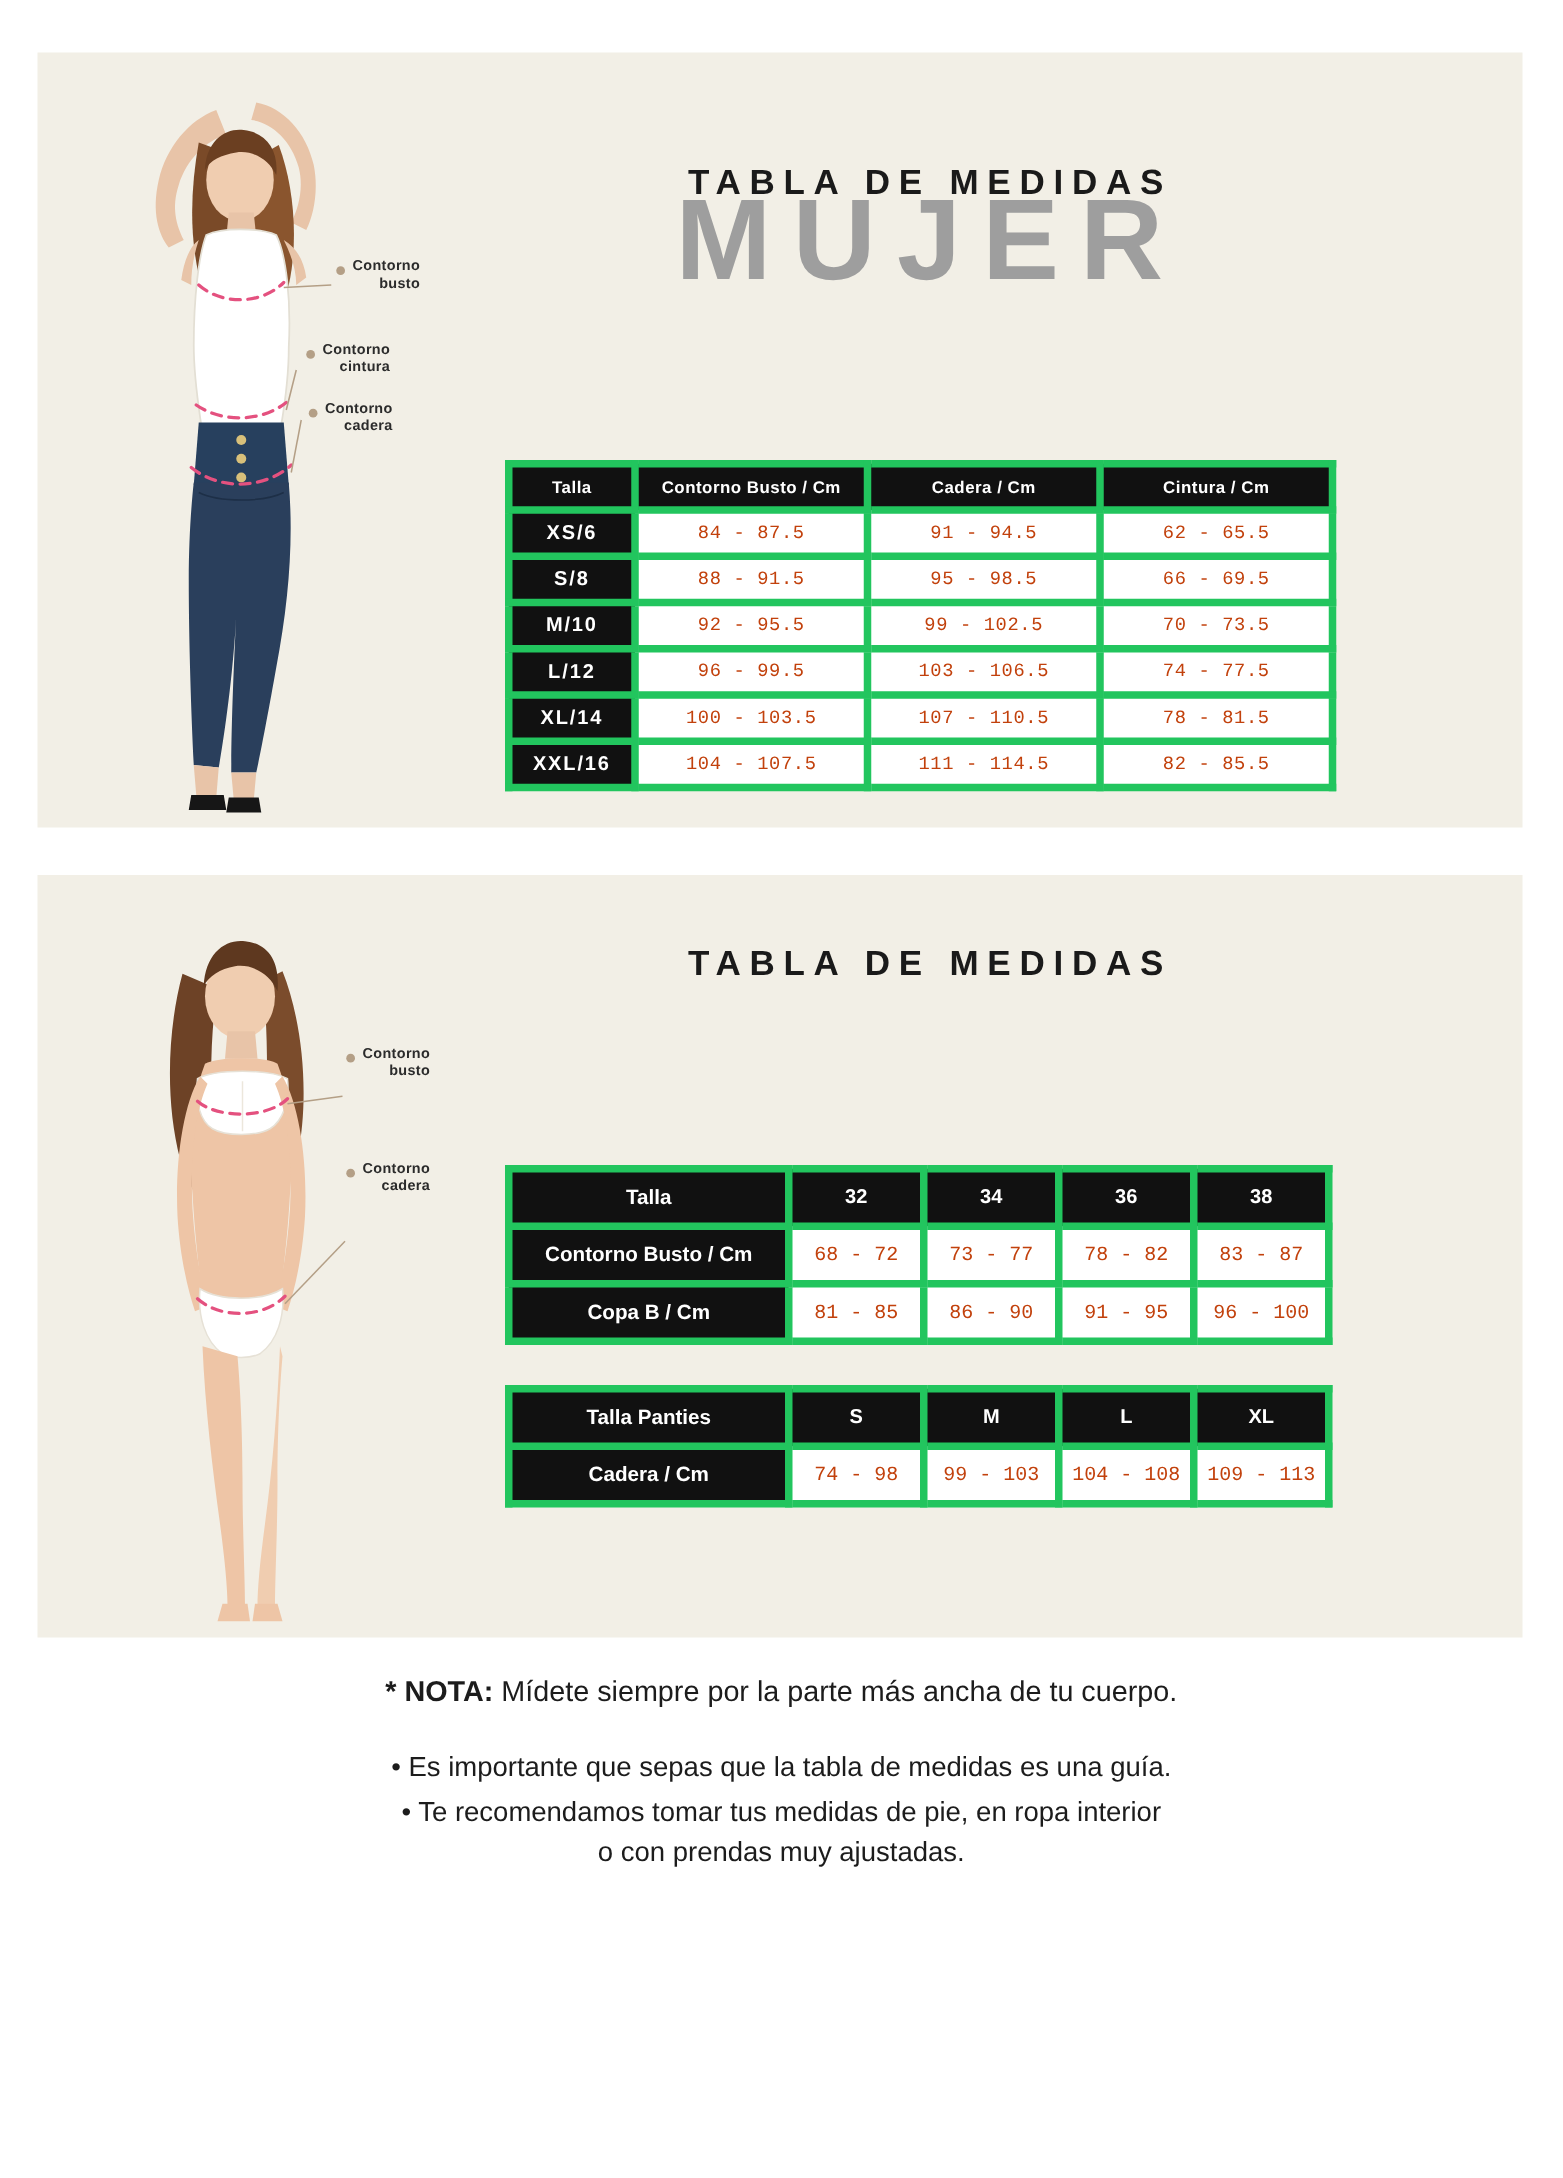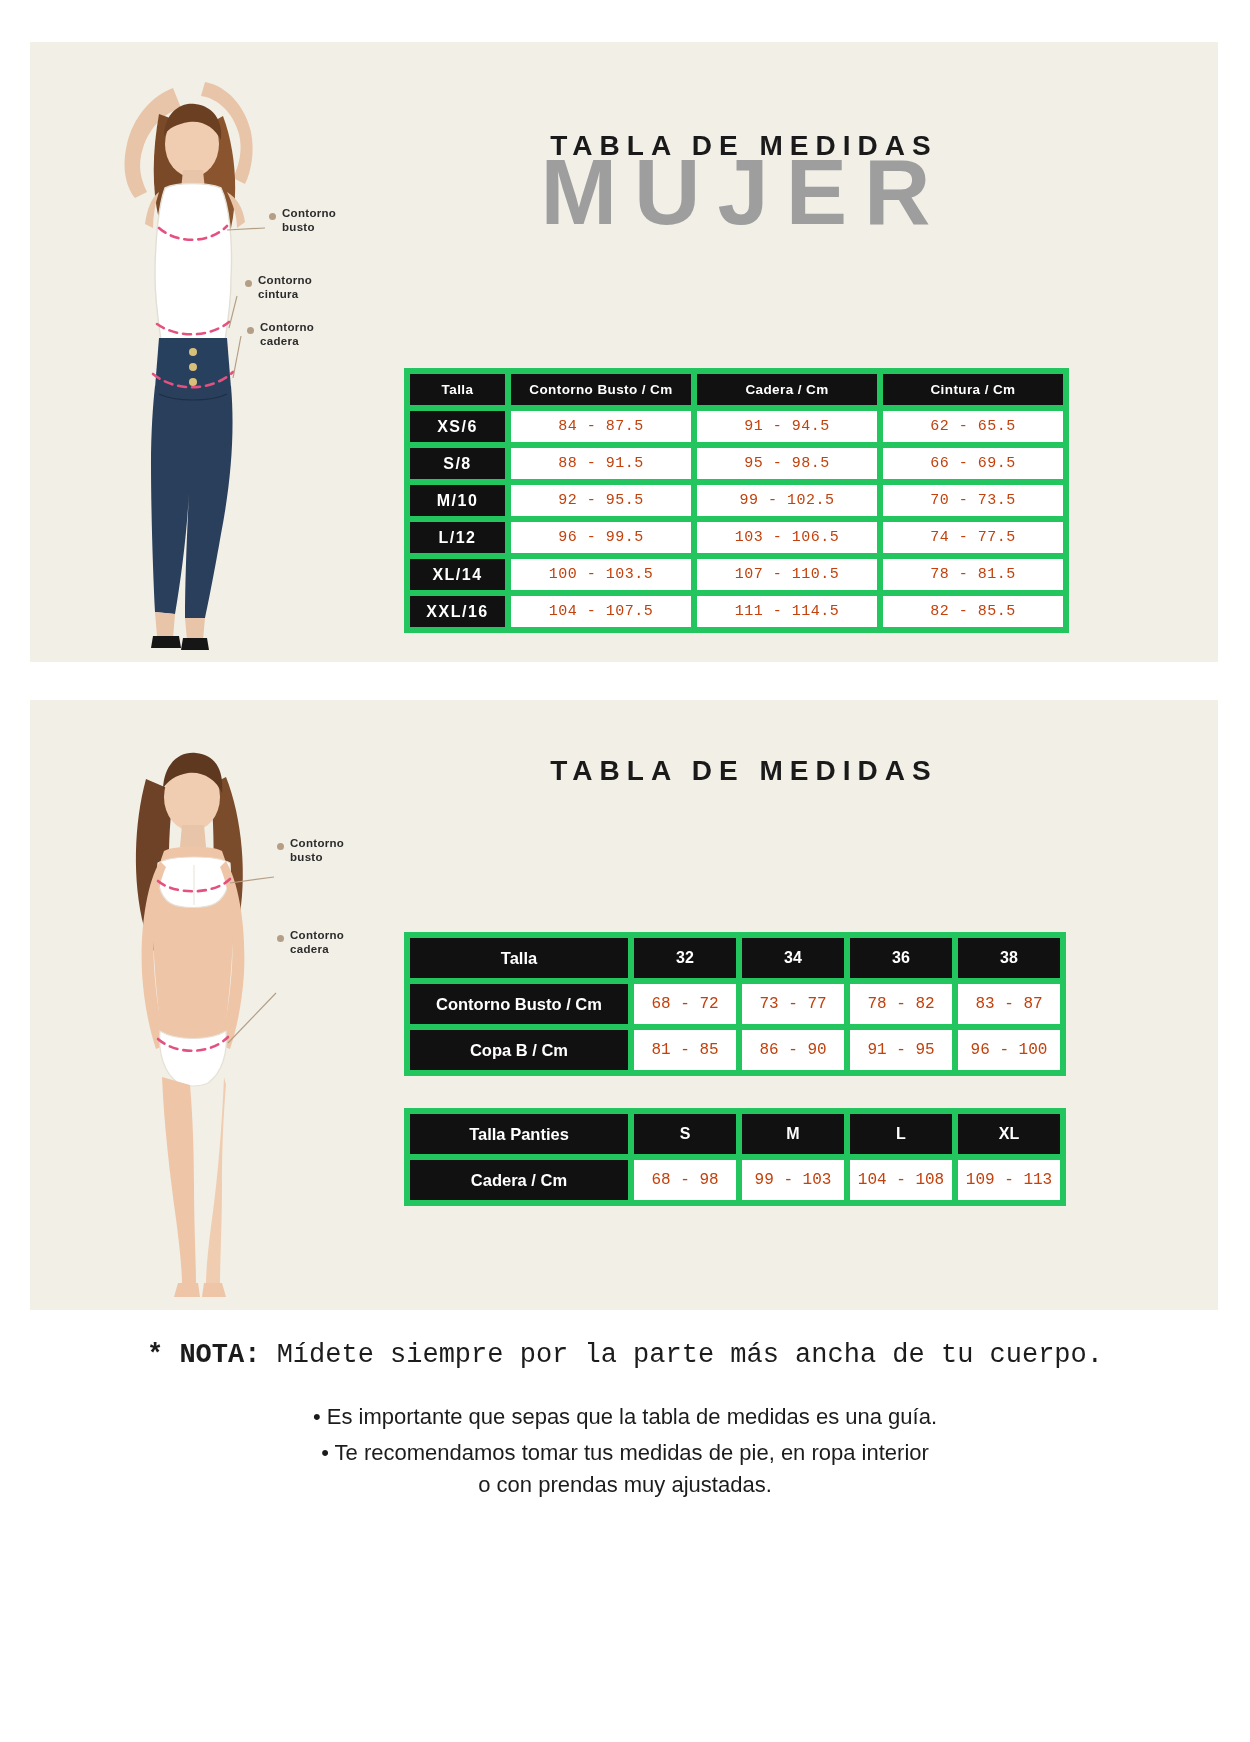--- a/index.html
+++ b/index.html
@@ -107,21 +107,21 @@
   #figure-mujer { left: 55px; top: 52px; width: 300px; height: 600px; }
   #figure-interior { left: 60px; top: 705px; width: 300px; height: 600px; }
 
   .callout {
     position: absolute;
     font-size: 11.5px;
     font-weight: bold;
     color: #2b2b2b;
     line-height: 1.25;
     letter-spacing: 0.3px;
-    text-align: left;
+    text-align: right;
     white-space: nowrap;
   }
   .callout .dot {
     position: absolute;
     left: -13px;
     top: 7px;
     width: 7px;
     height: 7px;
     border-radius: 50%;
     background: #b49f86;
@@ -130,23 +130,22 @@
   
   #notes {
     position: absolute;
     left: 0;
     top: 1340px;
     width: 1250px;
     text-align: center;
     color: #1c1c1c;
   }
   .note-main {
-    font-size: 27px;
+    font-size: 23px;
     margin-bottom: 34px;
-    font-family: Liberation Mono, monospace;
   }
   .note-main b { font-weight: bold; }
   .note-line {
     font-size: 22px;
     margin-bottom: 10px;
   }
   .note-line.tight { margin-top: -4px; }
 </style>
 </head>
 <body>
@@ -357,21 +356,21 @@
         <th class="dark c-lbl">Talla Panties</th>
         <th class="dark c-val">S</th>
         <th class="dark c-val">M</th>
         <th class="dark c-val">L</th>
         <th class="dark c-val">XL</th>
       </tr>
     </thead>
     <tbody>
       <tr>
         <td class="dark c-lbl">Cadera / Cm</td>
-        <td class="light c-val">68 - 98</td>
+        <td class="light c-val">74 - 98</td>
         <td class="light c-val">99 - 103</td>
         <td class="light c-val">104 - 108</td>
         <td class="light c-val">109 - 113</td>
       </tr>
     </tbody>
   </table>
 
   <div id="notes">
     <div class="note-main">
       <b>* NOTA:</b><span> Mídete siempre por la parte más ancha de tu cuerpo.</span>

